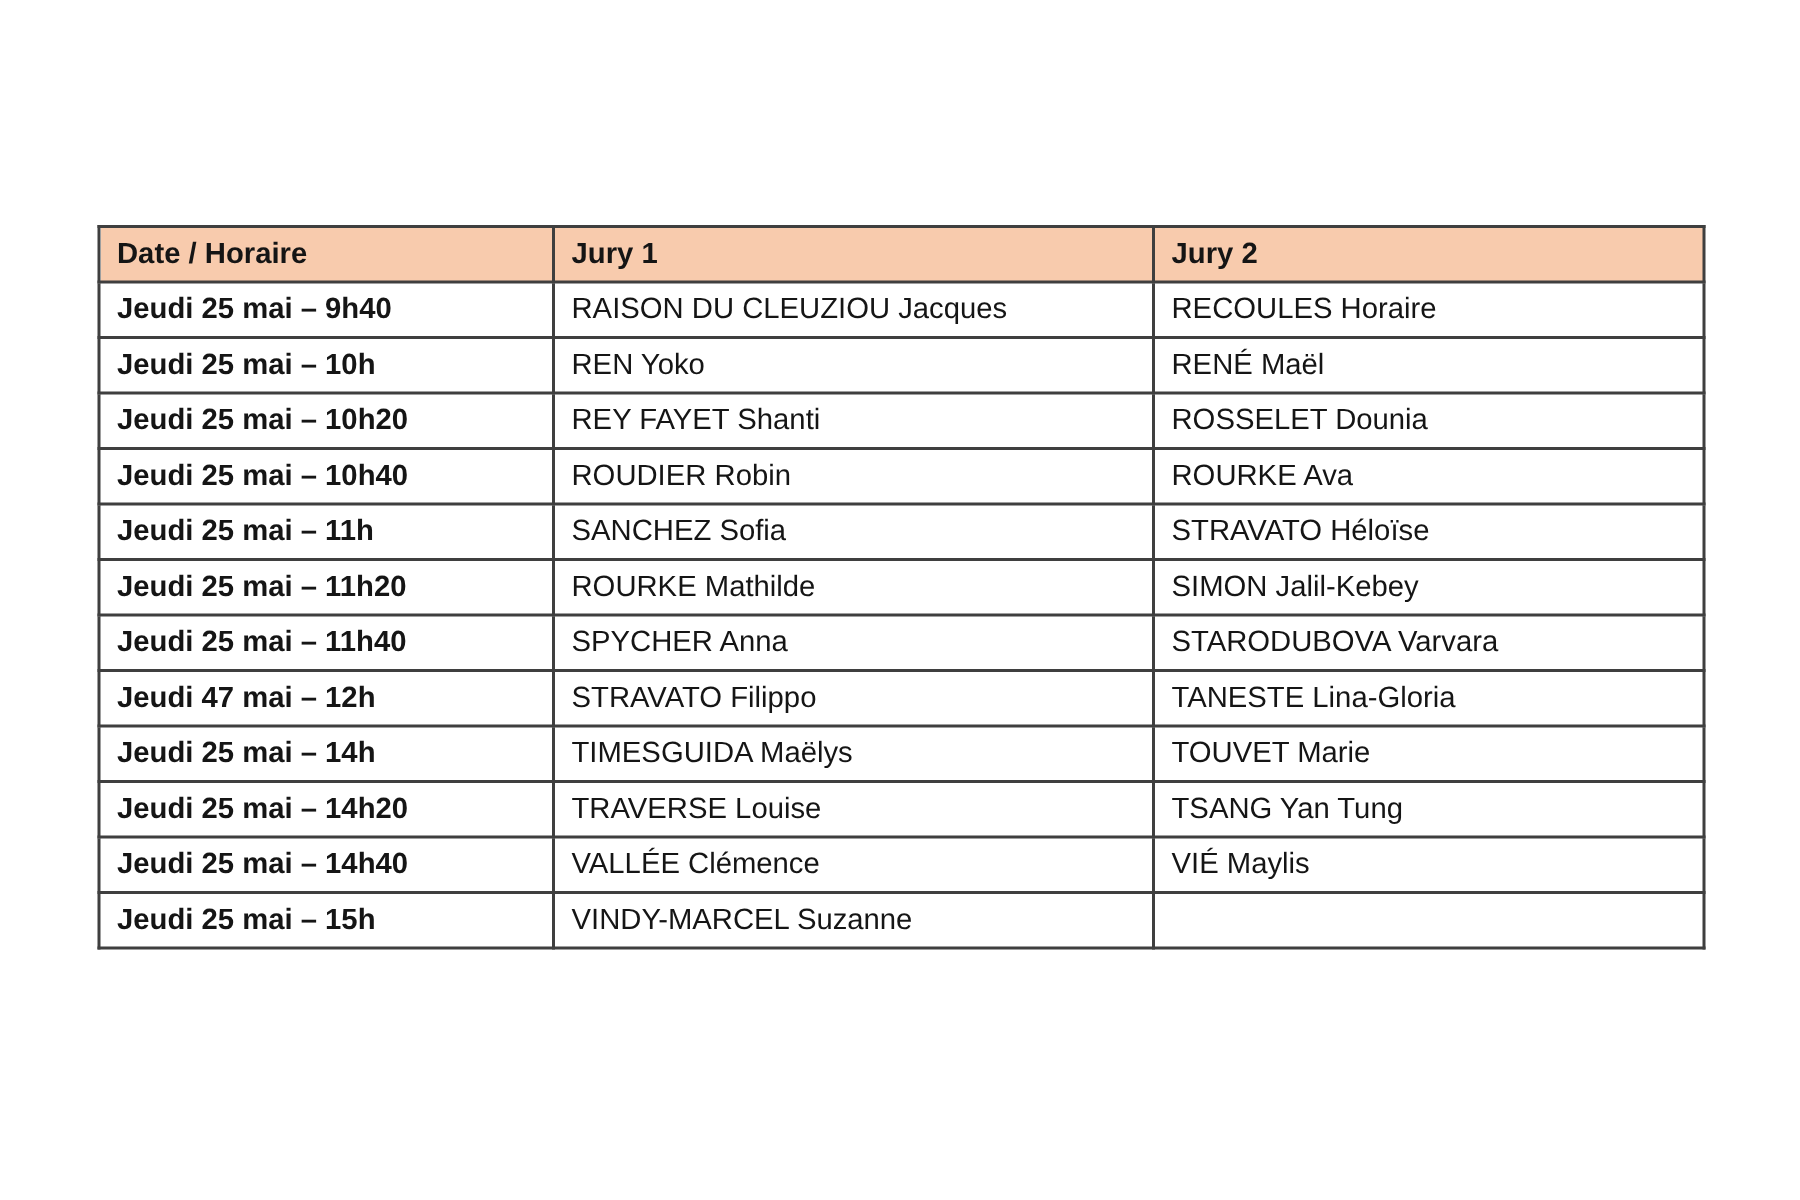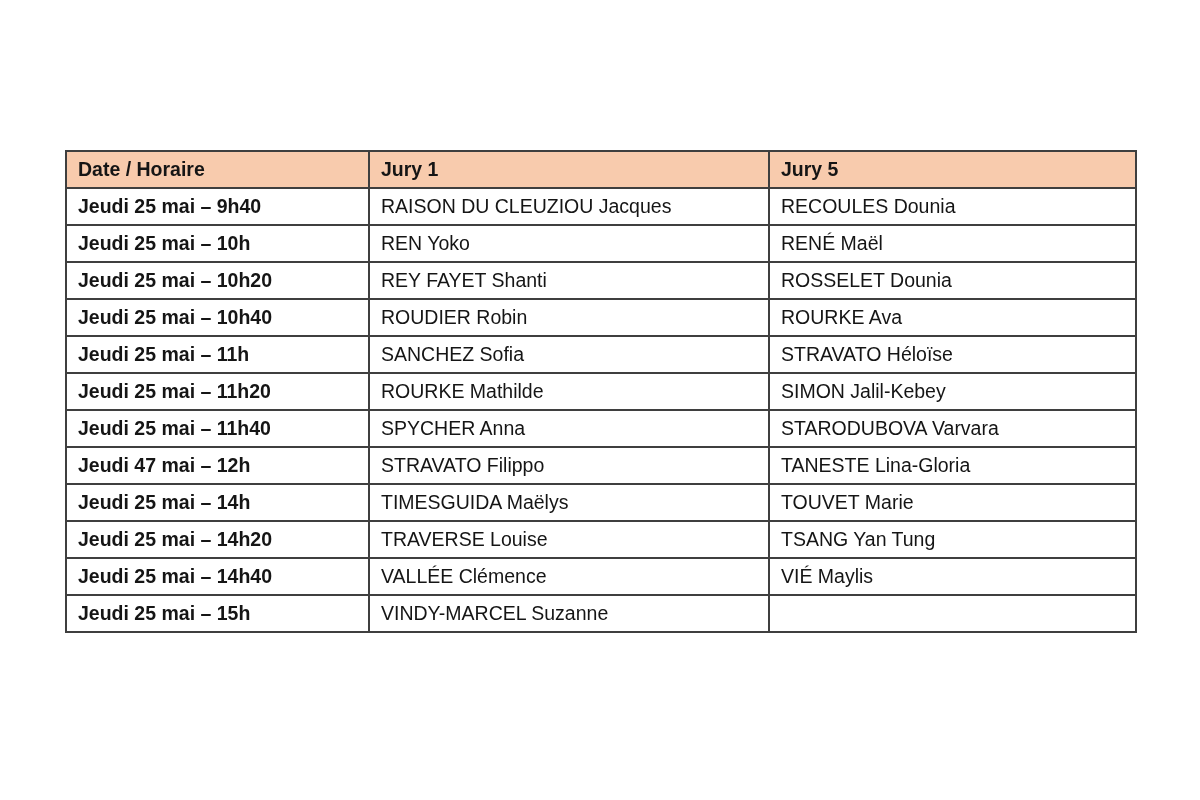--- a/index.html
+++ b/index.html
@@ -47,28 +47,28 @@
   <table class="schedule">
     <colgroup>
       <col class="c-date">
       <col class="c-jury1">
       <col class="c-jury2">
     </colgroup>
     <thead>
       <tr>
           <th>Date / Horaire</th>
           <th>Jury 1</th>
-          <th>Jury 5</th>
+          <th>Jury 2</th>
         </tr>
     </thead>
     <tbody>
         <tr>
           <td class="date-cell">Jeudi 25 mai – 9h40</td>
           <td class="jury-cell">RAISON DU CLEUZIOU Jacques</td>
-          <td class="jury-cell">RECOULES Dounia</td>
+          <td class="jury-cell">RECOULES Horaire</td>
         </tr>
         <tr>
           <td class="date-cell">Jeudi 25 mai – 10h</td>
           <td class="jury-cell">REN Yoko</td>
           <td class="jury-cell">RENÉ Maël</td>
         </tr>
         <tr>
           <td class="date-cell">Jeudi 25 mai – 10h20</td>
           <td class="jury-cell">REY FAYET Shanti</td>
           <td class="jury-cell">ROSSELET Dounia</td>

